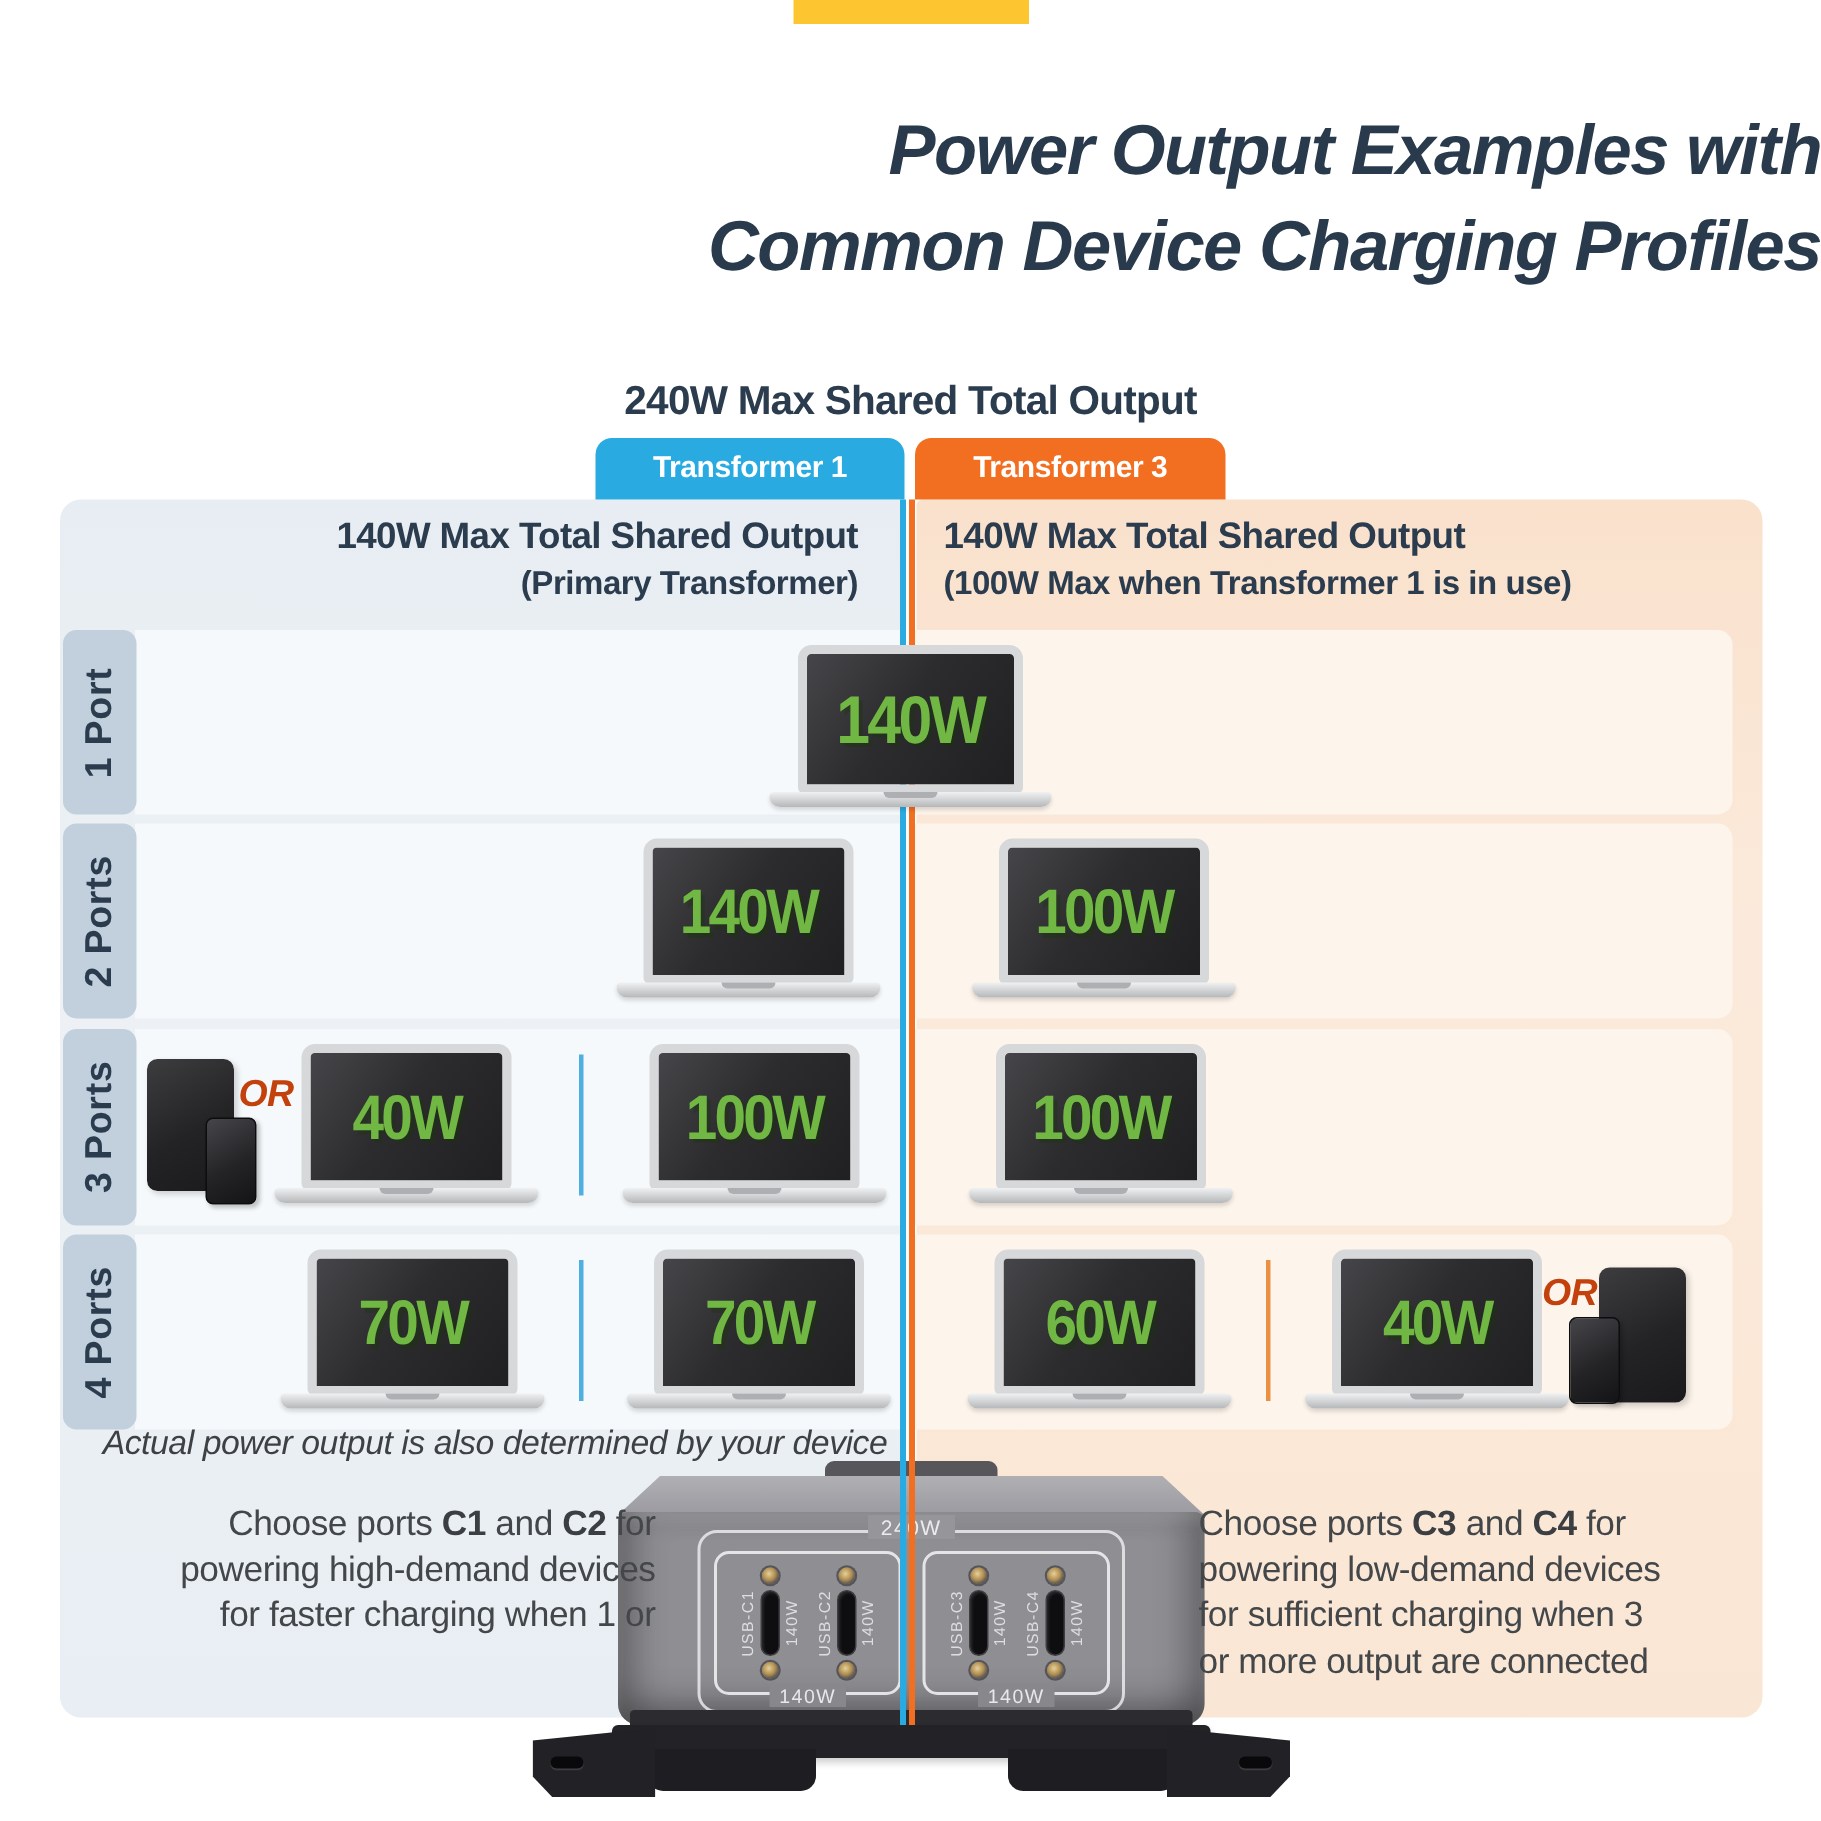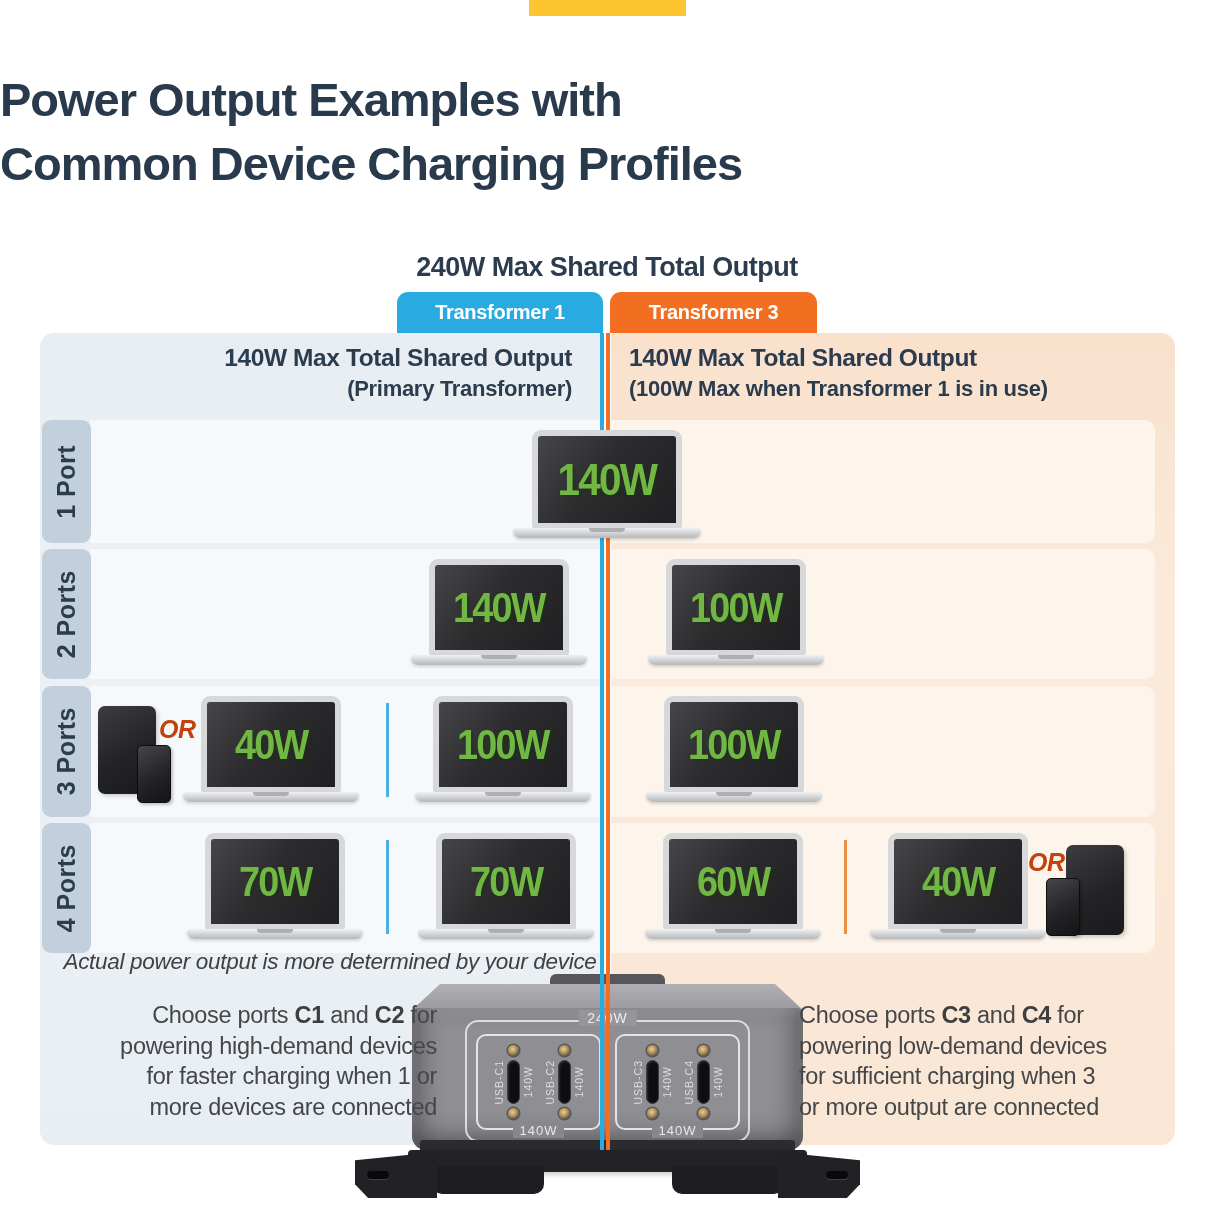--- a/index.html
+++ b/index.html
@@ -2,22 +2,22 @@
 <html><head>
 <meta charset="utf-8">
 <style>
   * { margin:0; padding:0; box-sizing:border-box; }
   html,body { background:#fff; }
   body { font-family:"Liberation Sans", sans-serif; }
   .stage { position:relative; width:1214px; height:1214px; background:#fff; overflow:hidden; margin:0 auto; }
 
   .topbar { position:absolute; left:529px; top:0; width:157px; height:16px; background:#FDC52F; }
 
-  .title { position:absolute; left:0; top:68px; width:100%; text-align:left;
-           font-size:47px; font-weight:bold; color:#293A4C; letter-spacing:-1px; line-height:64px; }
+  .title { position:absolute; left:0; top:68px; width:100%; text-align:right;
+           font-size:47px; font-weight:bold; color:#293A4C; letter-spacing:-1px; line-height:64px;font-style:italic; }
 
   .max-output { position:absolute; left:0; top:252px; width:100%; text-align:center;
                 font-size:27px; font-weight:bold; color:#2B3C4E; letter-spacing:-0.5px; }
 
   .tab { position:absolute; top:292px; height:41px; border-radius:11px 11px 0 0; z-index:3;
          display:flex; align-items:center; justify-content:center;
          color:#fff; font-size:20px; font-weight:bold; letter-spacing:-0.3px; }
   .tab-blue   { left:397px; width:206px; background:#29ABE2; }
   .tab-orange { left:610px; width:207px; background:#F26F21; }
 
@@ -251,27 +251,26 @@
   <div class="laptop" style="left:870px;top:833px">
     <div class="screen">
       <span class="watt">40W</span>
       </div>
     <div class="base"></div>
   </div>
   <div class="or" style="left:1028px;top:848px">OR</div>
   <div class="tablet" style="left:1066px;top:845px;height:90px"></div>
   <div class="phone" style="left:1046px;top:878px"></div>
 
-  <div class="note">Actual power output is more determined by your device</div>
+  <div class="note">Actual power output is also determined by your device</div>
 
   <div class="footer-text footer-left">
     <div><span>Choose ports </span><b>C1</b><span> and </span><b>C2</b><span> for</span></div>
     <div>powering high-demand devices</div>
     <div>for faster charging when 1 or</div>
-    <div>more devices are connected</div>
   </div>
   <div class="footer-text footer-right">
     <div><span>Choose ports </span><b>C3</b><span> and </span><b>C4</b><span> for</span></div>
     <div>powering low-demand devices</div>
     <div>for sufficient charging when 3</div>
     <div>or more output are connected</div>
   </div>
 
   <div class="device">
     <div class="dev-rear"></div>

